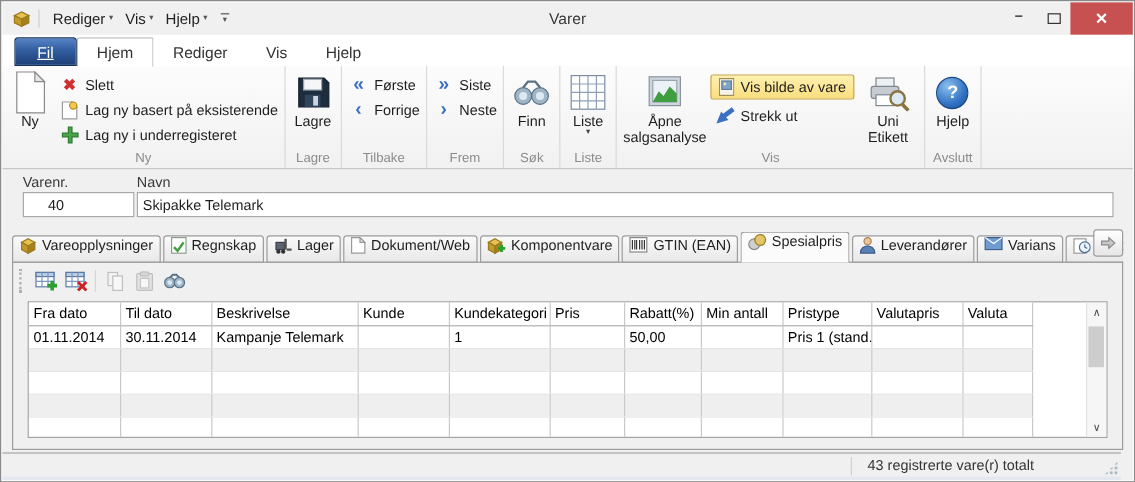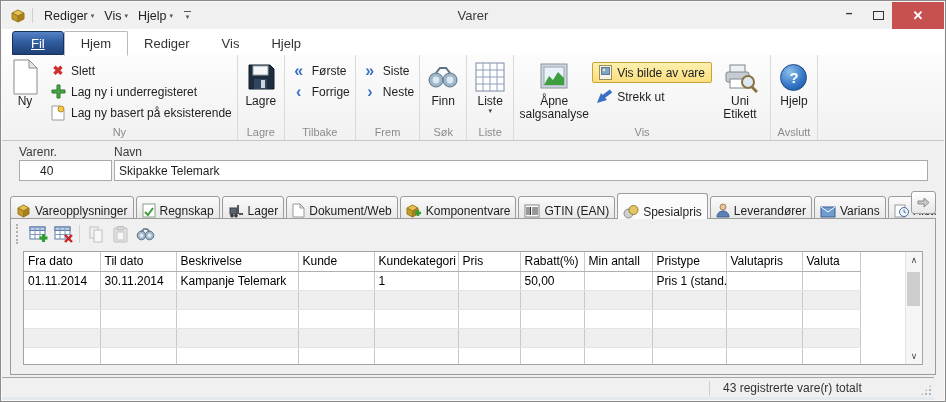--- a/index.html
+++ b/index.html
@@ -65,21 +65,21 @@
   .fields { position:absolute; top:142px; left:1px; right:1px; height:48px; }
   .flabel { position:absolute; top:2px; font-size:12px; color:#3a3a3a; }
   .finput { position:absolute; top:17px; height:21px; background:#fff; border:1px solid #a9a9a9;
             display:flex; align-items:center; padding:0 4px; font-size:12px; }
   .f-varenr-l { left:17px;text-align:center; } .f-navn-l { left:112px; }
   .f-varenr { left:17px; width:93px;padding-left:20px; } .f-navn { left:112px; right:16px; }
 
   
   .doctabs { position:absolute; top:192px; left:9px; right:9px; height:26px;
              display:flex; align-items:flex-end; z-index:3; overflow:hidden; padding-right:26px; }
-  .dtab { display:inline-flex; align-items:flex-end; gap:4px; height:23px; padding:0 5px;
+  .dtab { display:inline-flex; align-items:flex-start; gap:4px; height:23px; padding:0 5px;
           background:linear-gradient(#fafafa,#e8e8e8); border:1px solid #9c9c9c;
           border-radius:3px 3px 0 0; margin-right:2px; font-size:12px; white-space:nowrap; flex:0 0 auto; }
   .dtab.selected { background:#fbfbfb; height:26px; border-bottom:none; }
   .tab-scroll { position:absolute; right:9px; top:190px; width:25px; height:23px;
                 background:linear-gradient(#ffffff,#e6e6e6); border:1px solid #9c9c9c;
                 border-radius:3px; display:flex; align-items:center; justify-content:center; z-index:5; }
 
   
   .panel { position:absolute; top:217px; left:9px; right:9px; bottom:26px;
            border:1px solid #9c9c9c; background:#f0f0f1; z-index:2; }
@@ -181,35 +181,35 @@
           </span>
           <span class="blabel">Ny</span>
         </div>
         <div class="smallcol">
           <div class="smallbtn">
             <span class="sicon redx">✖</span>
             <span>Slett</span>
           </div>
           <div class="smallbtn">
             <span class="sicon">
-              <svg width="15" height="15" viewBox="0 0 15 15">
-                  <path d="M6 1h3v5h5v3H9v5H6V9H1V6h5z" fill="#4aa546" stroke="#2d7a2d"></path>
-                </svg>
-            </span>
-            <span>Lag ny i underregisteret</span>
-          </div>
-          <div class="smallbtn">
-            <span class="sicon">
               <svg width="14" height="16" viewBox="0 0 14 16">
                   <path d="M1 1h8l4 4v10H1z" fill="#fff" stroke="#9a9a9a"></path>
                   <path d="M9 1l4 4H9z" fill="#e4e4e4" stroke="#9a9a9a"></path>
                   <circle cx="10" cy="4" r="3" fill="#f3c94e" stroke="#b98f1e"></circle>
                 </svg>
             </span>
             <span>Lag ny basert på eksisterende</span>
+          </div>
+          <div class="smallbtn">
+            <span class="sicon">
+              <svg width="15" height="15" viewBox="0 0 15 15">
+                  <path d="M6 1h3v5h5v3H9v5H6V9H1V6h5z" fill="#4aa546" stroke="#2d7a2d"></path>
+                </svg>
+            </span>
+            <span>Lag ny i underregisteret</span>
           </div>
         </div>
       </div>
       <div class="rg-label">Ny</div>
     </div>
 
     <div class="rgroup">
       <div class="rg-content">
         <div class="bigbtn">
           <span class="bicon">

